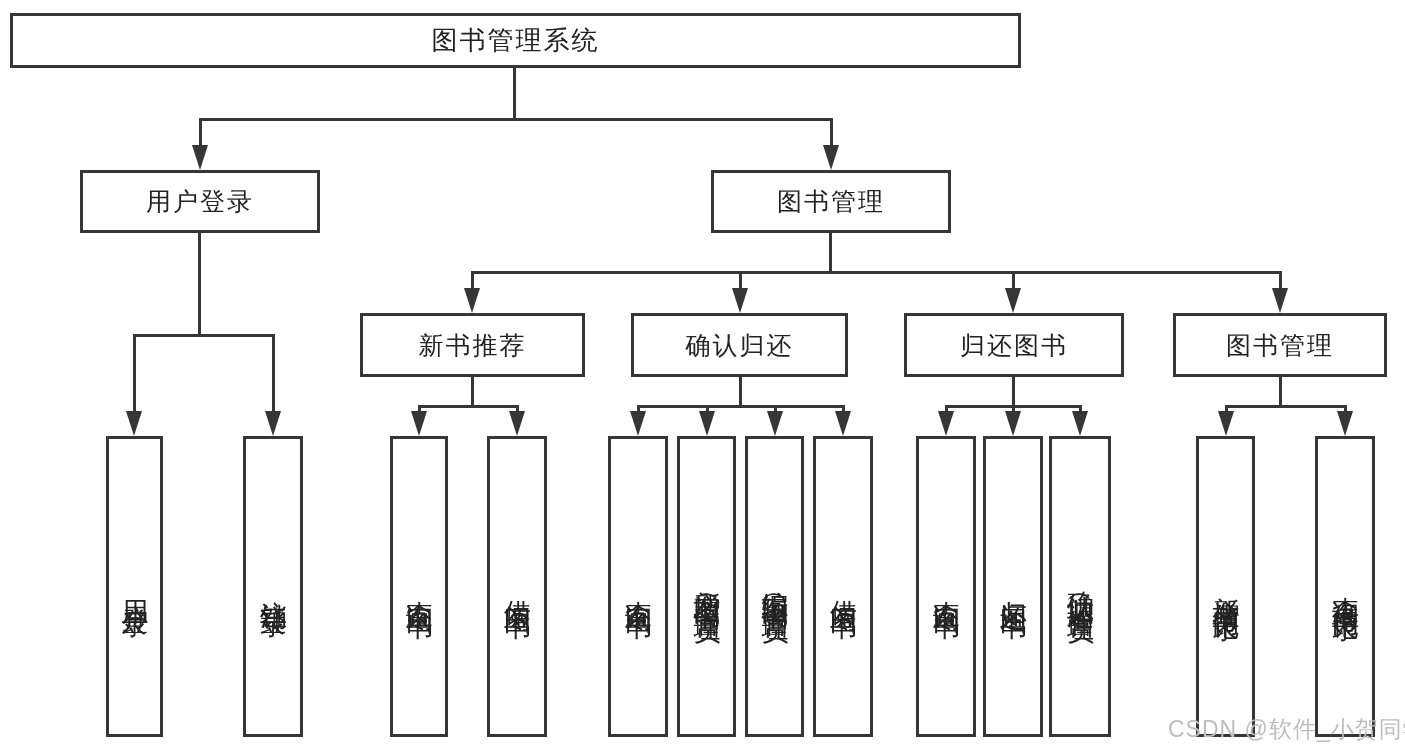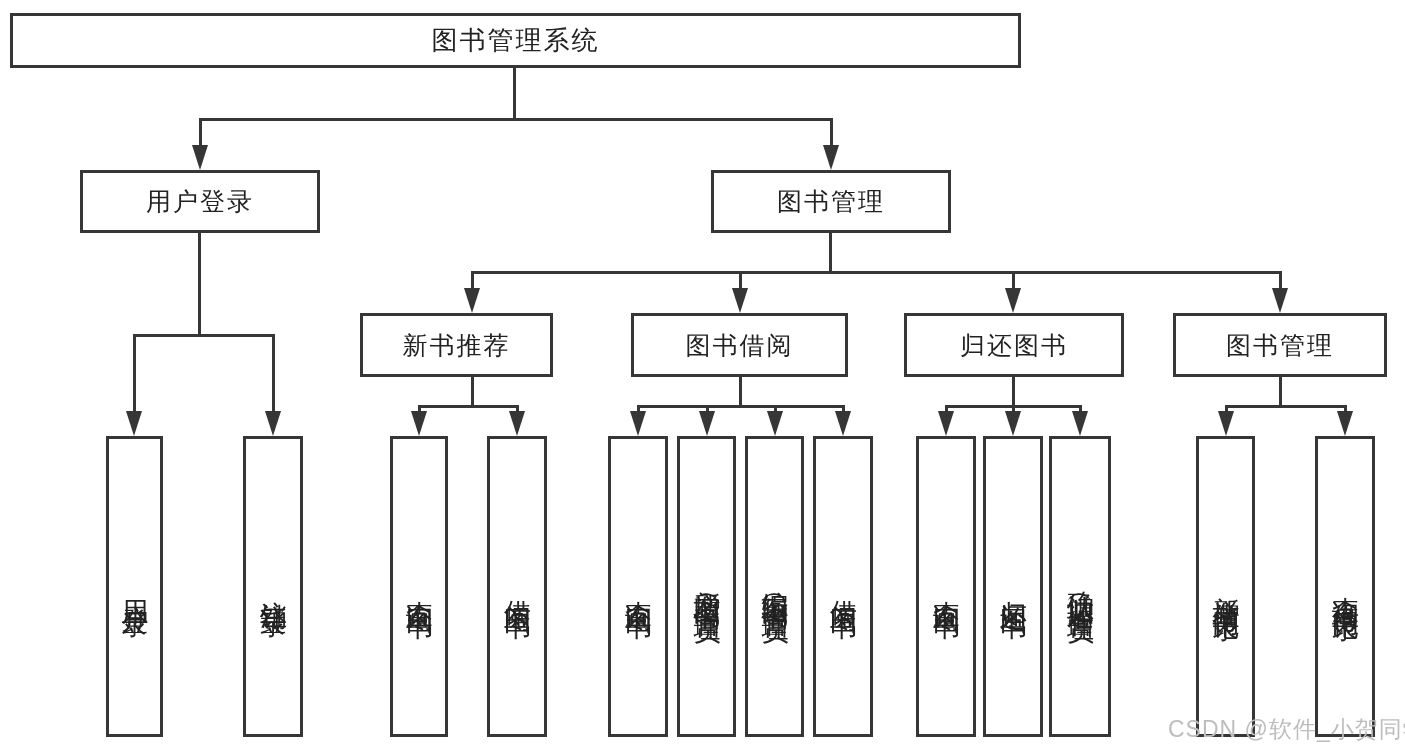--- a/index.html
+++ b/index.html
@@ -79,25 +79,25 @@
   <div class="hline" style="left:471px;top:271px;width:811px;"></div>
   <div class="vline" style="left:471px;top:271px;height:20px;"></div>
   <div class="arrow" style="left:464px;top:288px;"></div>
   <div class="vline" style="left:739px;top:271px;height:20px;"></div>
   <div class="arrow" style="left:732px;top:288px;"></div>
   <div class="vline" style="left:1012px;top:271px;height:20px;"></div>
   <div class="arrow" style="left:1005px;top:288px;"></div>
   <div class="vline" style="left:1279px;top:271px;height:20px;"></div>
   <div class="arrow" style="left:1272px;top:288px;"></div>
 
-  <div class="box h-box" style="left:360px;top:313px;width:193px;height:64px;">
+  <div class="box h-box" style="left:360px;top:313px;width:225px;height:64px;">
     <span>新书推荐</span>
   </div>
   <div class="box h-box" style="left:631px;top:313px;width:217px;height:64px;">
-    <span>图书借阅</span>
+    <span>确认归还</span>
   </div>
   <div class="box h-box" style="left:904px;top:313px;width:220px;height:64px;">
     <span>归还图书</span>
   </div>
   <div class="box h-box" style="left:1173px;top:313px;width:214px;height:64px;">
     <span>图书管理</span>
   </div>
 
   <div class="vline" style="left:471px;top:377px;height:30px;"></div>
   <div class="hline" style="left:418px;top:405px;width:101px;"></div>

